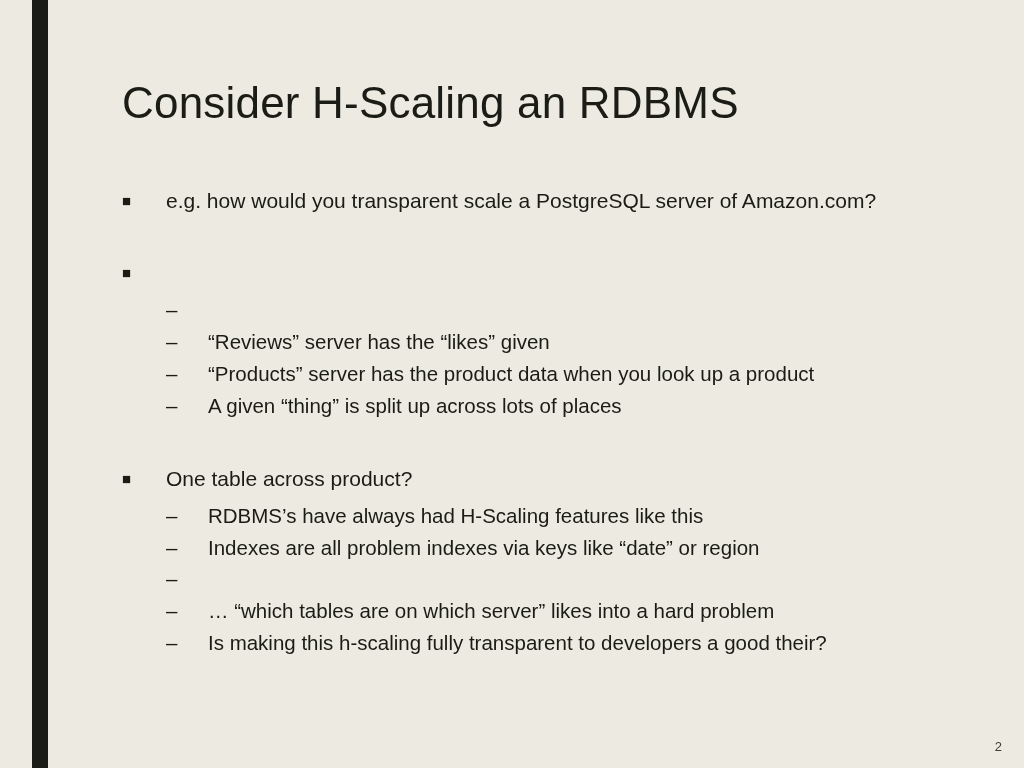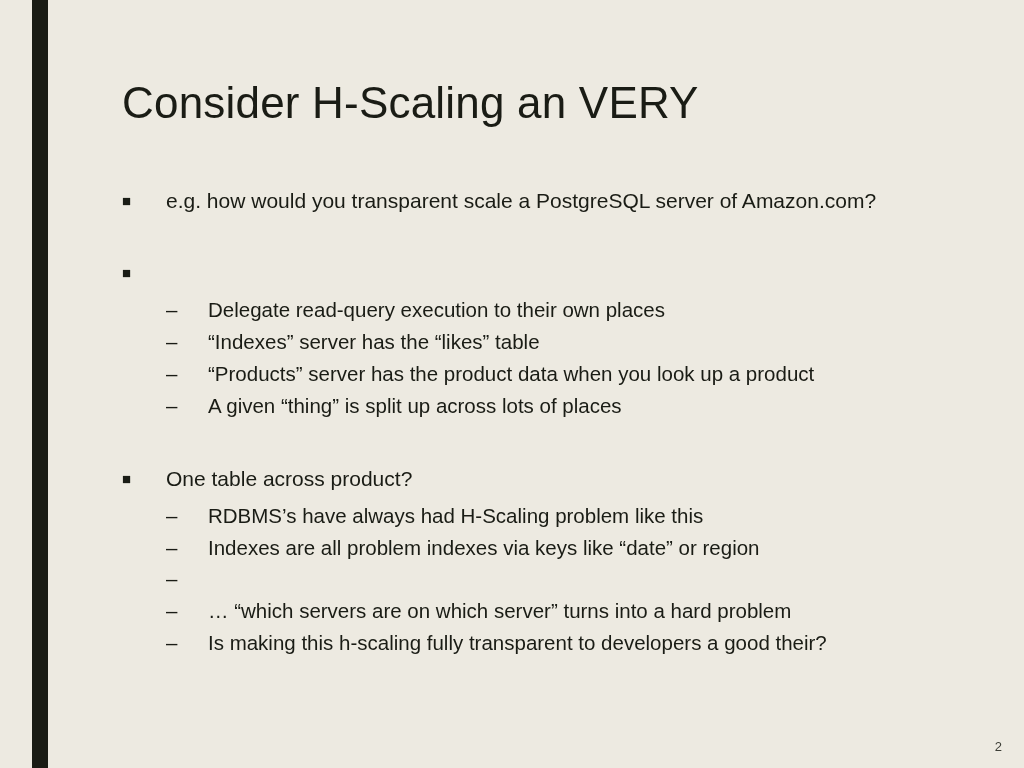--- a/index.html
+++ b/index.html
@@ -63,75 +63,74 @@
     font-size: 13px;
     color: #3d3f37;
   }
 </style>
 </head>
 <body>
 
 <div class="accent-bar"></div>
 
 <div class="content">
-  <h1 class="title">Consider H-Scaling an VERY</h1>
+  <h1 class="title">Consider H-Scaling an RDBMS</h1>
 
   <ul class="top">
 
     <li>
       <div class="row">
         <span class="bullet">■</span>
         <span>e.g. how would you transparent scale a PostgreSQL server of Amazon.com?</span>
       </div>
     </li>
 
     <li>
       <div class="row">
         <span class="bullet">■</span>
       </div>
       <ul class="sub">
         <li>
             <span class="dash">–</span>
-            <span>Delegate read-query execution to their own places</span>
           </li>
         <li>
             <span class="dash">–</span>
-            <span>“Indexes” server has the “likes” table</span>
+            <span>“Reviews” server has the “likes” given</span>
           </li>
         <li>
             <span class="dash">–</span>
             <span>“Products” server has the product data when you look up a product</span>
           </li>
         <li>
             <span class="dash">–</span>
             <span>A given “thing” is split up across lots of places</span>
           </li>
       </ul>
     </li>
 
     <li>
       <div class="row">
         <span class="bullet">■</span>
         <span>One table across product?</span>
       </div>
       <ul class="sub">
         <li>
             <span class="dash">–</span>
-            <span>RDBMS’s have always had H-Scaling problem like this</span>
+            <span>RDBMS’s have always had H-Scaling features like this</span>
           </li>
         <li>
             <span class="dash">–</span>
             <span>Indexes are all problem indexes via keys like “date” or region</span>
           </li>
         <li>
             <span class="dash">–</span>
           </li>
         <li>
             <span class="dash">–</span>
-            <span>… “which servers are on which server” turns into a hard problem</span>
+            <span>… “which tables are on which server” likes into a hard problem</span>
           </li>
         <li>
             <span class="dash">–</span>
             <span>Is making this h-scaling fully transparent to developers a good their?</span>
           </li>
       </ul>
     </li>
 
   </ul>
 </div>

